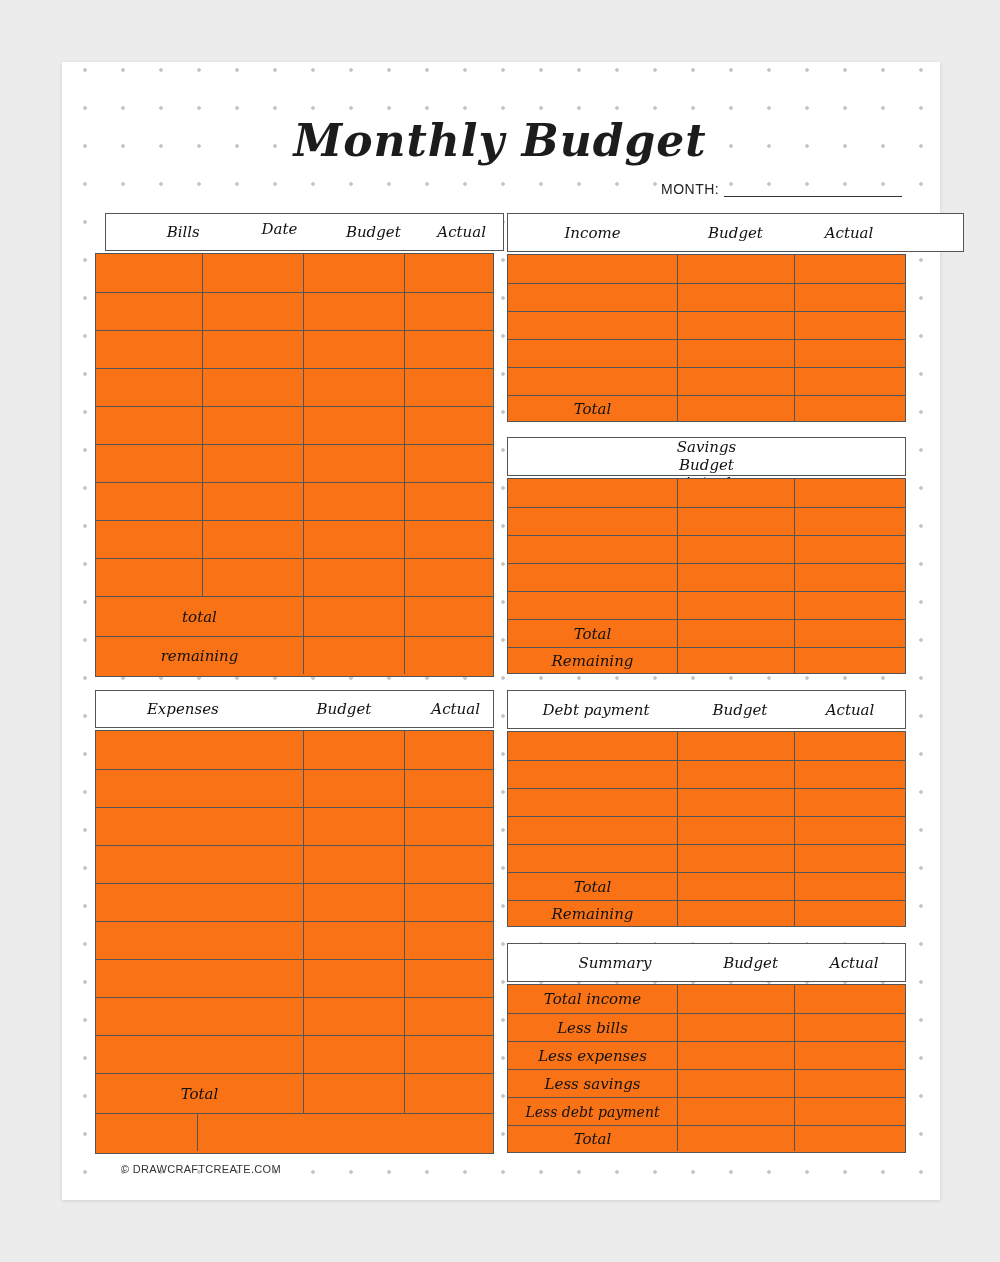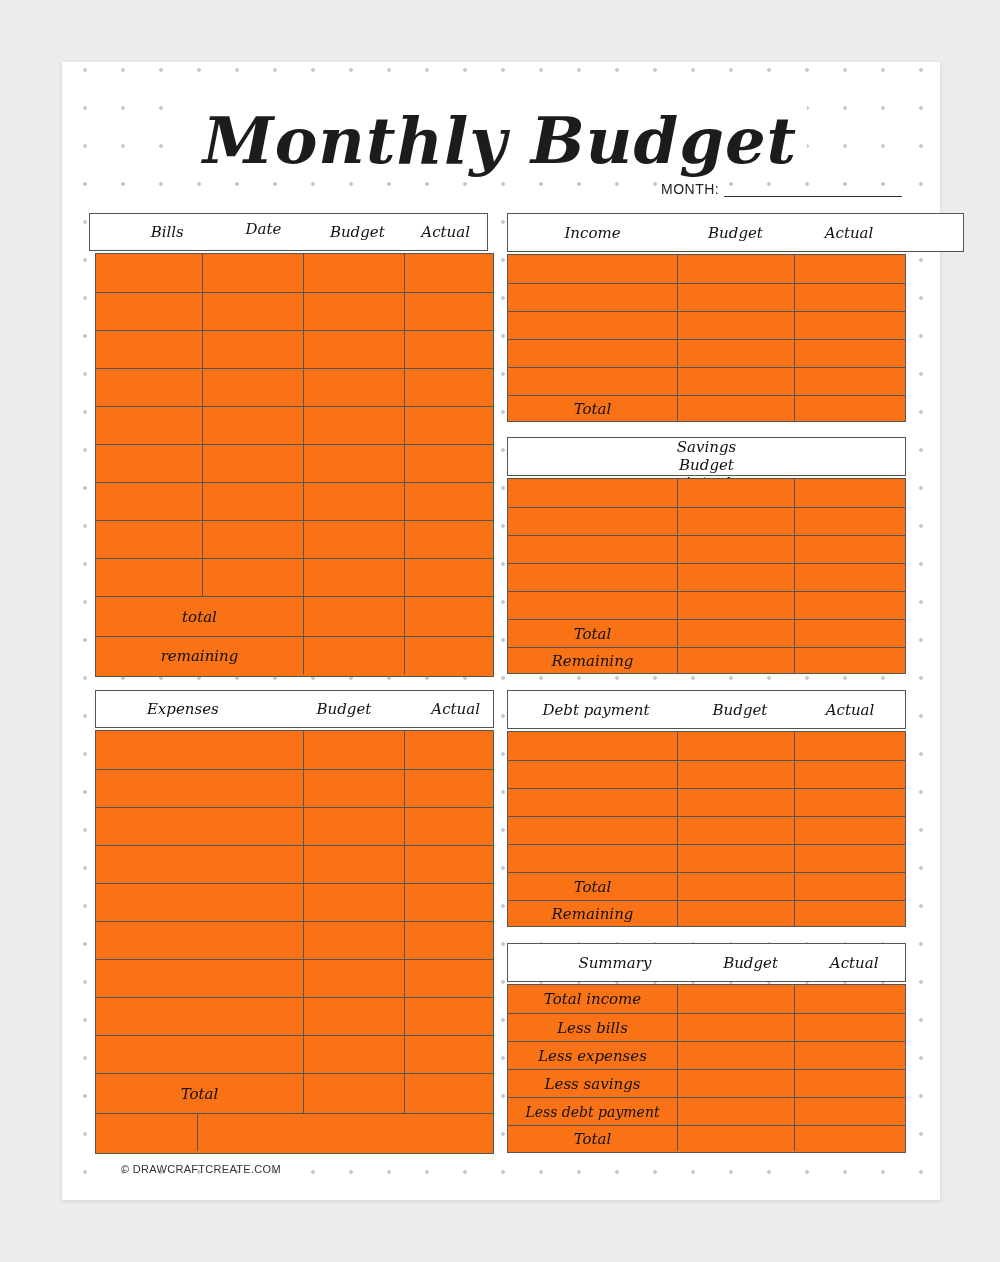--- a/index.html
+++ b/index.html
@@ -2,42 +2,42 @@
 <html><head>
 <meta charset="utf-8">
 <style>
   html,body{margin:0;padding:0;}
   body{width:1000px;height:1262px;background:#ececec;position:relative;overflow:hidden;font-family:"DejaVu Serif",serif;}
   .page{position:absolute;left:62px;top:62px;width:878px;height:1138px;background:#fff;
     box-shadow:0 1px 4px rgba(0,0,0,0.12);
     background-image:radial-gradient(circle,#c9c9c9 1.6px,transparent 2px);
     background-size:38px 38px;background-position:4px -11px;}
   .title{position:absolute;left:0;width:1000px;top:96px;text-align:center;font-family:"DejaVu Serif",serif;
-    font-style:italic;font-weight:bold;font-size:64px;color:#1c1c1c;letter-spacing:1px;line-height:90px;}
+    font-style:italic;font-weight:bold;font-size:44px;color:#1c1c1c;letter-spacing:1px;line-height:90px;}
   .title span{background:#fff;padding:0 10px;}
   .month{position:absolute;left:661px;top:181px;font-family:"Liberation Sans",sans-serif;font-size:14px;color:#222;letter-spacing:0.5px;background:#fff;}
   .month-line{position:absolute;left:724px;top:196px;width:178px;border-bottom:1px solid #333;}
   .hdr{position:absolute;display:flex;align-items:center;background:#fff;border:1.5px solid #555;box-sizing:border-box;}
   .hdr .c,.row .c{box-sizing:border-box;text-align:center;font-family:"DejaVu Serif",serif;font-style:italic;font-size:15px;color:#111;}
   .grid{position:absolute;background:#f97316;border:1.5px solid #555;box-sizing:border-box;}
   .row{display:flex;box-sizing:border-box;border-top:1.5px solid #555;}
   .row:first-child{border-top:none;}
   .row .c{border-left:1.5px solid #555;display:flex;align-items:center;justify-content:center;}
   .row .c:first-child{border-left:none;}
   .footer{position:absolute;left:121px;top:1163px;font-family:"Liberation Sans",sans-serif;font-size:11px;color:#333;letter-spacing:0.3px;}
 </style>
 </head>
 <body>
 
 <div class="page"></div>
 <div class="title"><span>Monthly Budget</span></div>
 <div class="month">MONTH:</div>
 <div class="month-line"></div>
 
-<div class="hdr" style="left:89px;top:213px;width:399px;height:38px;padding-left:28px;">
+<div class="hdr" style="left:105px;top:213px;width:399px;height:38px;padding-left:28px;">
   <div class="c" style="width:106px">Bills</div>
   <div class="c" style="width:101px;margin-top:-6px">Date</div>
   <div class="c" style="width:101px">Budget</div>
   <div class="c" style="width:89px">Actual</div>
 </div>
 <div class="grid" style="left:95px;top:253px;width:399px;height:424px;">
   <div class="row" style="height:38px">
       <div class="c" style="width:106px"></div>
       <div class="c" style="width:101px"></div>
       <div class="c" style="width:101px"></div>

